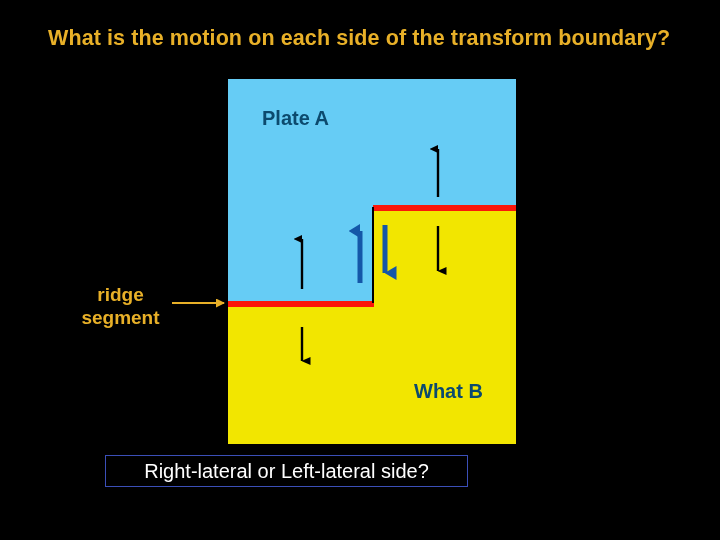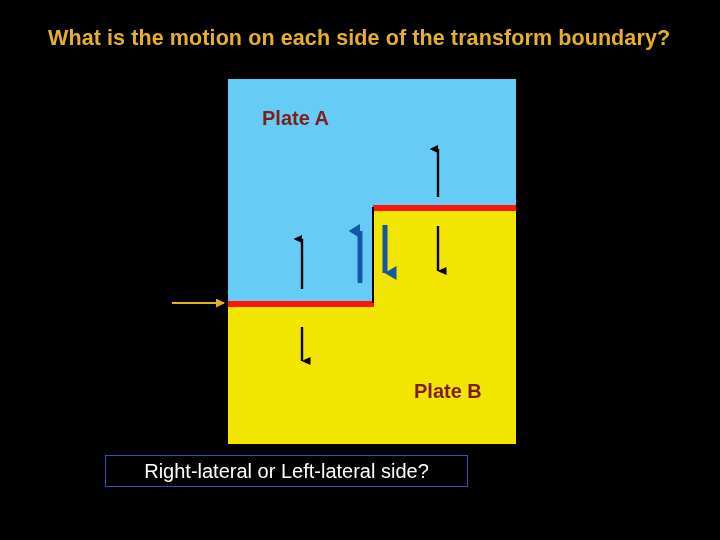--- a/index.html
+++ b/index.html
@@ -74,21 +74,21 @@
     left: 144px;
     top: 128px;
     width: 2px;
     height: 96px;
     background: #000000;
   }
 
   
   .plate-label {
     position: absolute;
-    color: #7f1d1d;
+    color: #0c4a6e;
     font-size: 20px;
     font-weight: bold;
     font-family: "Liberation Sans", sans-serif;
     white-space: nowrap;
   }
   #plateA-label { left: 34px;  top: 28px; }
   #plateB-label { left: 186px; top: 301px; }
 
   
   .arrow-svg {
@@ -155,21 +155,21 @@
     <div class="plateB-right"></div>
     <div class="plateB-left"></div>
 
     <div class="ridge ridge-upper"></div>
     <div class="ridge ridge-lower"></div>
 
     <div class="fault-line"></div>
 
     <div id="plateA-label" class="plate-label">Plate A</div>
 
-    <div id="plateB-label" class="plate-label">Plate B</div>
+    <div id="plateB-label" class="plate-label">What B</div>
 
     <svg class="arrow-svg" viewBox="0 0 288 365">
       <defs>
         <marker id="bkHead" markerWidth="8" markerHeight="9" refX="4" refY="8.5" orient="auto-start-reverse" markerUnits="userSpaceOnUse">
           <path d="M0,8.5 L4,0 L8,8.5 Z" fill="#000000"></path>
         </marker>
         <marker id="bkHeadDown" markerWidth="8" markerHeight="9" refX="4" refY="8.5" orient="auto" markerUnits="userSpaceOnUse">
           <path d="M0,0 L8,0 L4,9 Z" fill="#000000"></path>
         </marker>
         <marker id="blHead" markerWidth="14" markerHeight="12" refX="7" refY="11.5" orient="auto-start-reverse" markerUnits="userSpaceOnUse">
@@ -199,20 +199,24 @@
       <g>
         <line x1="132" y1="204" x2="132" y2="152" stroke="#1457a8" stroke-width="5" marker-end="url(#blHead)"></line>
       </g>
 
       <g>
         <line x1="157" y1="146" x2="157" y2="194" stroke="#1457a8" stroke-width="5" marker-end="url(#blHeadDown)"></line>
       </g>
     </svg>
   </div>
 
+  <div id="ridge-annotation">
+    <div>ridge</div>
+    <div>segment</div>
+  </div>
 
   <svg id="ridge-pointer" viewBox="0 0 62 18">
     <defs>
       <marker id="goldHead" markerWidth="9" markerHeight="9" refX="8" refY="4.5" orient="auto" markerUnits="userSpaceOnUse">
         <path d="M0,0 L9,4.5 L0,9 Z" fill="#e8b028"></path>
       </marker>
     </defs>
     <line x1="2" y1="9" x2="54" y2="9" stroke="#e8b028" stroke-width="1.8" marker-end="url(#goldHead)"></line>
   </svg>
 

